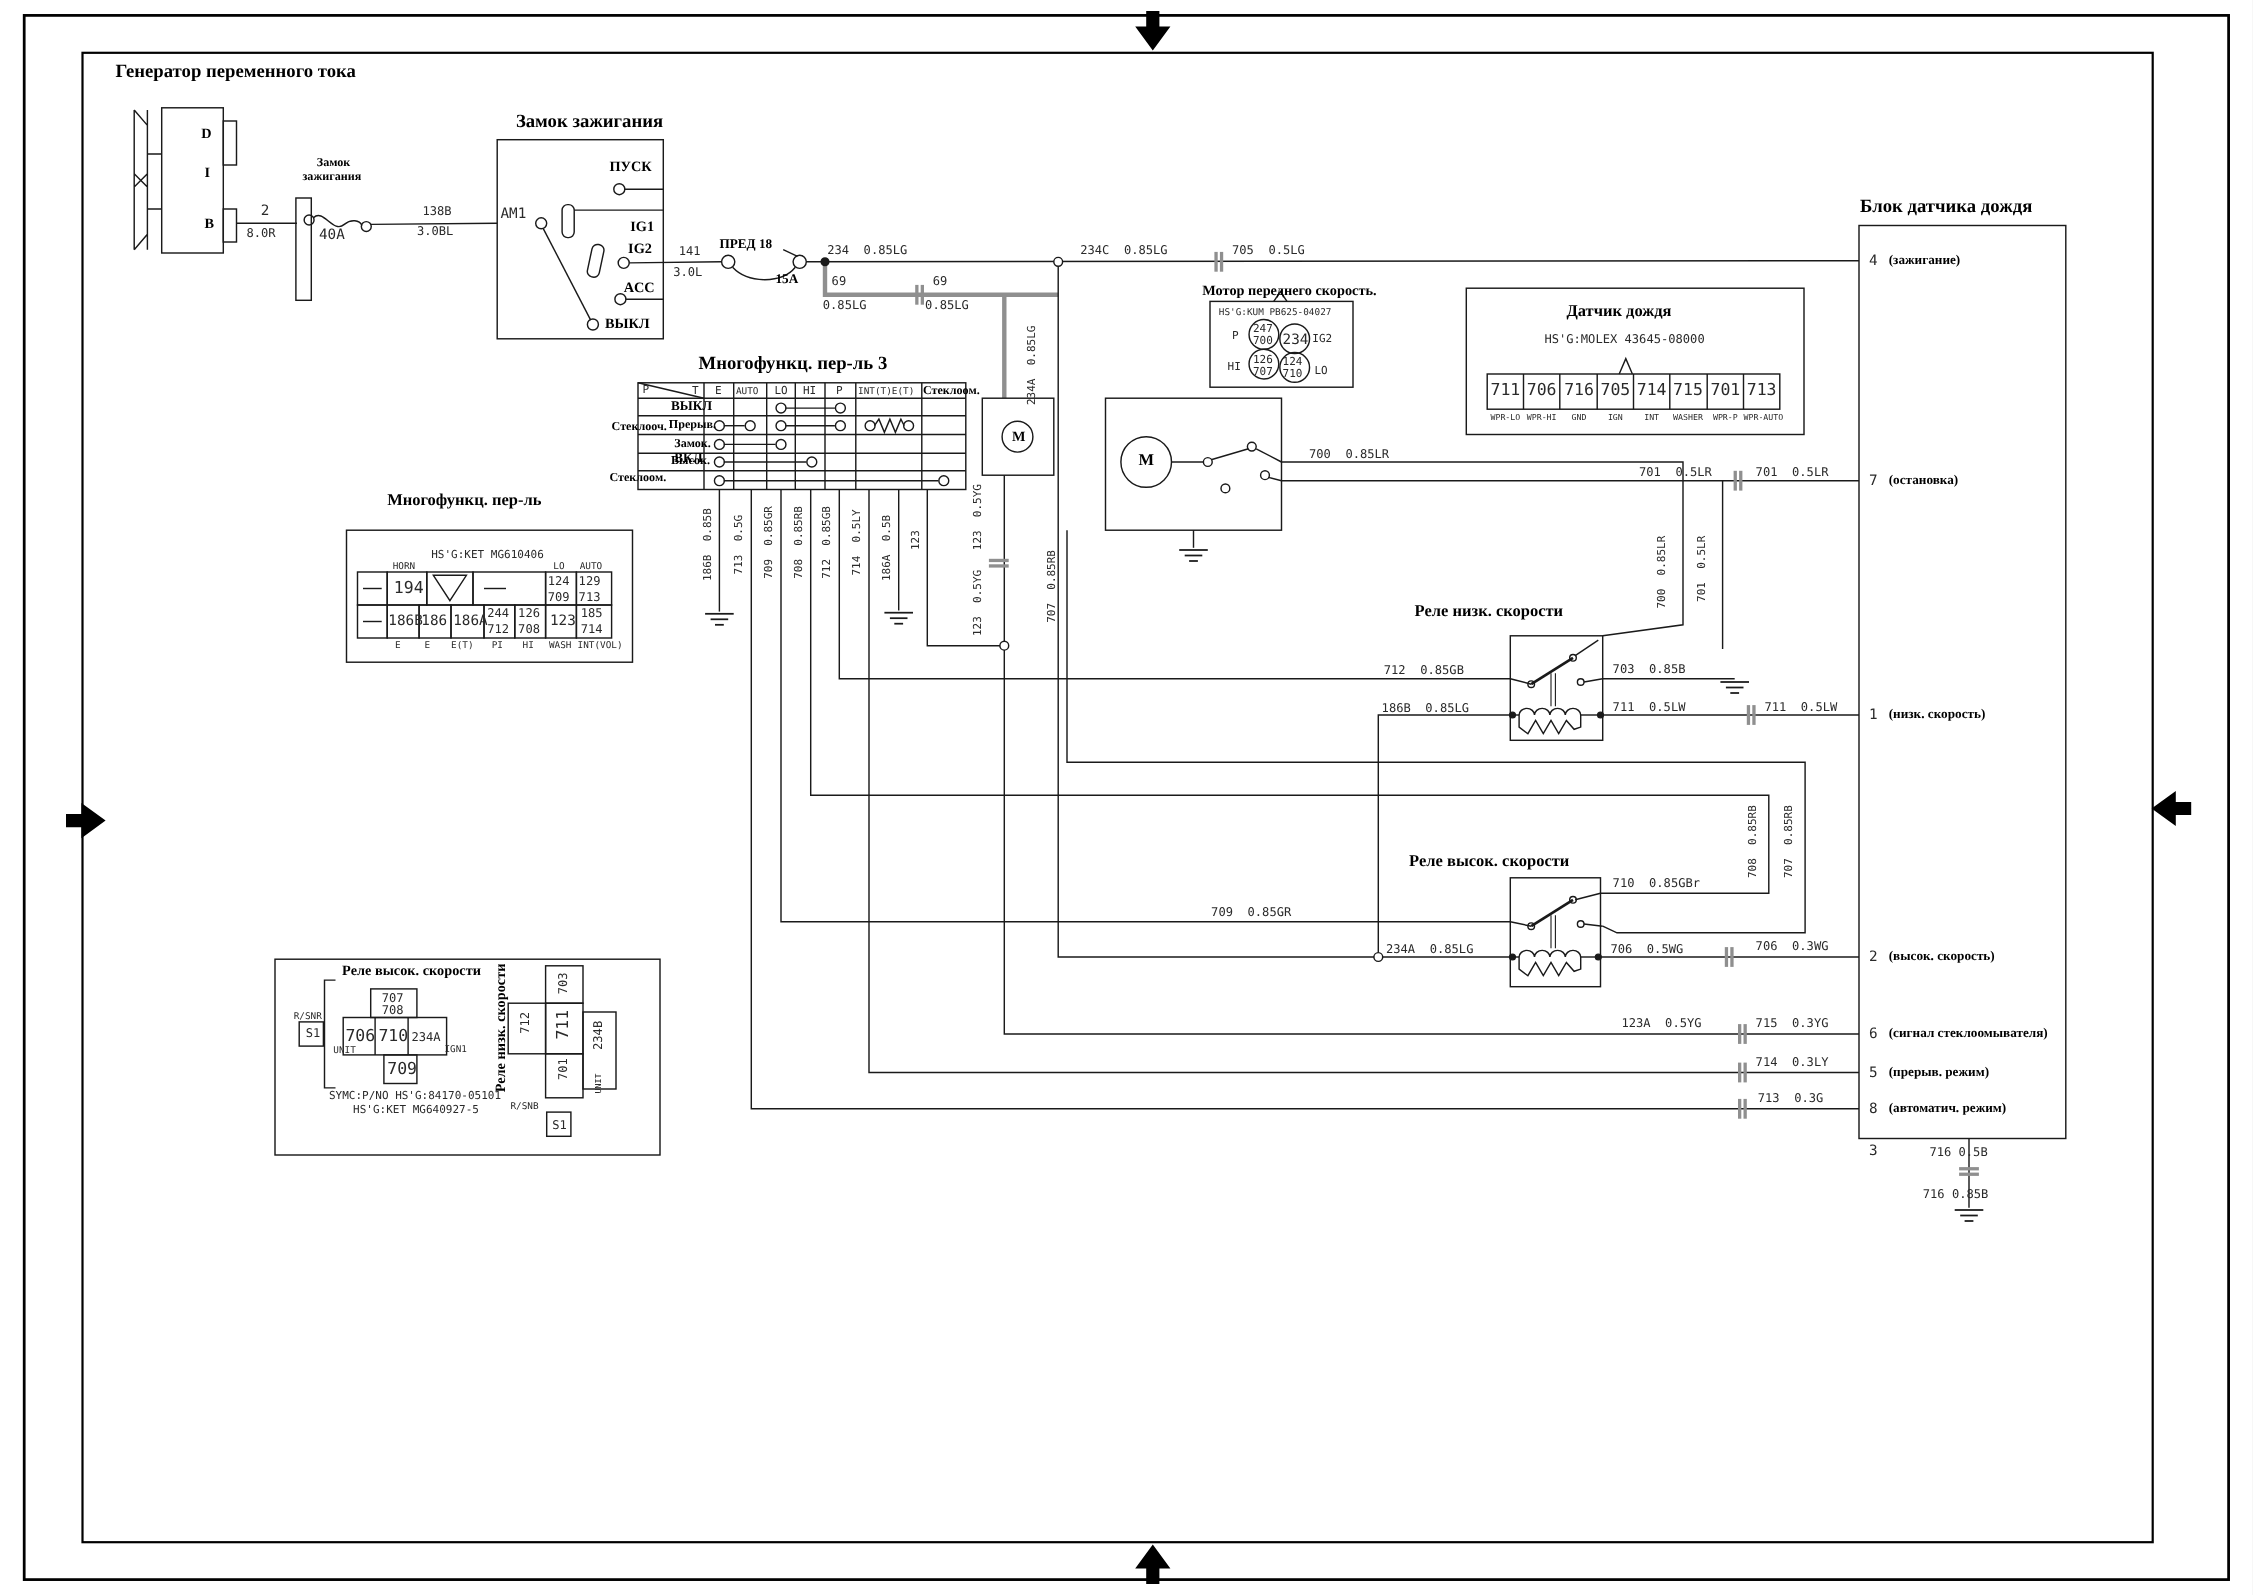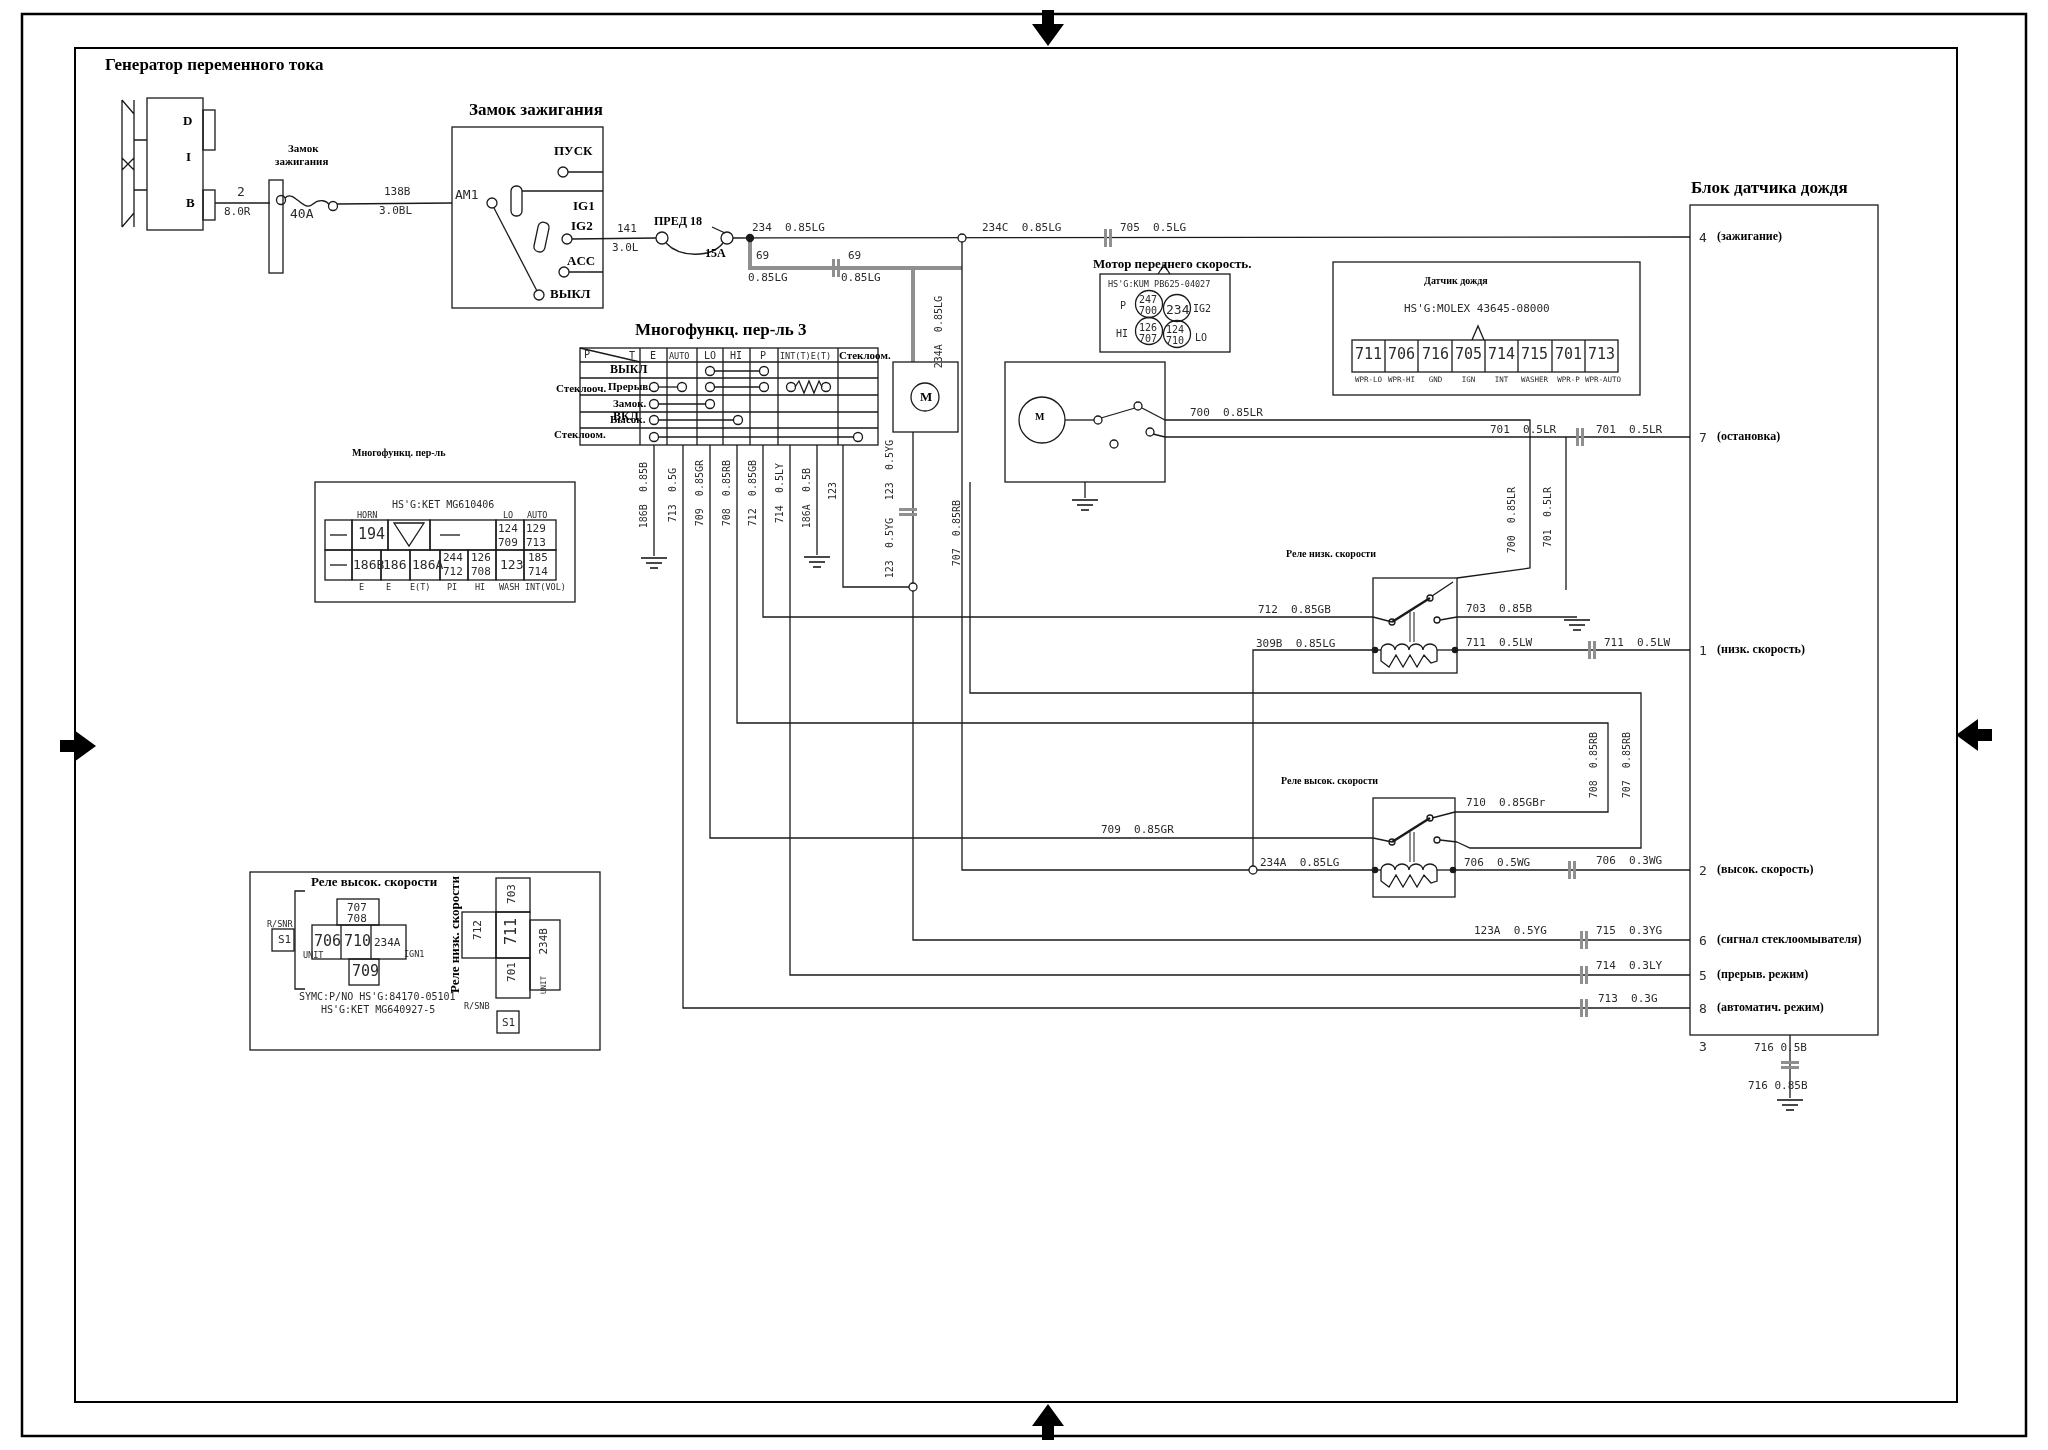--- a/index.html
+++ b/index.html
@@ -6,21 +6,21 @@
   #c{position:relative;width:2048px;height:1450px;background:#fff;overflow:hidden;
      font-family:"DejaVu Sans Mono",monospace;color:#1a1a1a}
   svg{position:absolute;left:0;top:0}
   .lb{position:absolute;font:11px "DejaVu Sans Mono",monospace;white-space:pre;line-height:1;color:#2a2a2a}
   .lb2{font-size:10px}
   .lb3{font-size:8.5px}
   .big{font-size:13px}
   .lb15{font-size:15px}
   .tiny{font-size:7.5px}
   .t{position:absolute;font-family:"Liberation Serif",serif;font-weight:bold;white-space:pre;line-height:1;color:#000}
-  .t16{font-size:17px}.t15{font-size:10px}.t13{font-size:13px}.t12{font-size:12px}.t11{font-size:11px}
+  .t16{font-size:17px}.t15{font-size:15px}.t13{font-size:13px}.t12{font-size:12px}.t11{font-size:11px}
   .vt{writing-mode:vertical-rl;transform:rotate(180deg)}
   .ctr{text-align:center}
 </style>
 </head>
 <body>
 
 <div id="c">
 
 <svg width="2048" height="1450">
   <defs>
@@ -439,21 +439,21 @@
 <div class="lb tiny ctr" style="left:1518px;top:376px;width:33px">WASHER</div>
 <div class="lb tiny ctr" style="left:1552px;top:376px;width:33px">WPR-P</div>
 <div class="lb tiny ctr" style="left:1585px;top:376px;width:36px">WPR-AUTO</div>
 
 <div class="lb" style="left:1190px;top:407px">700  0.85LR</div>
 <div class="lb" style="left:1490px;top:424px">701  0.5LR</div>
 <div class="lb" style="left:1596px;top:424px">701  0.5LR</div>
 <div class="t t15" style="left:1286px;top:549px">Реле низк. скорости</div>
 <div class="lb" style="left:1258px;top:604px">712  0.85GB</div>
 <div class="lb" style="left:1466px;top:603px">703  0.85B</div>
-<div class="lb" style="left:1256px;top:638px">309B  0.85LG</div>
+<div class="lb" style="left:1256px;top:638px">186B  0.85LG</div>
 <div class="lb" style="left:1466px;top:637px">711  0.5LW</div>
 <div class="lb" style="left:1604px;top:637px">711  0.5LW</div>
 <div class="t t15" style="left:1281px;top:776px">Реле высок. скорости</div>
 <div class="lb" style="left:1101px;top:824px">709  0.85GR</div>
 <div class="lb" style="left:1466px;top:797px">710  0.85GBr</div>
 <div class="lb" style="left:1260px;top:857px">234A  0.85LG</div>
 <div class="lb" style="left:1464px;top:857px">706  0.5WG</div>
 <div class="lb" style="left:1596px;top:855px">706  0.3WG</div>
 <div class="lb" style="left:1474px;top:925px">123A  0.5YG</div>
 <div class="lb" style="left:1596px;top:925px">715  0.3YG</div>

